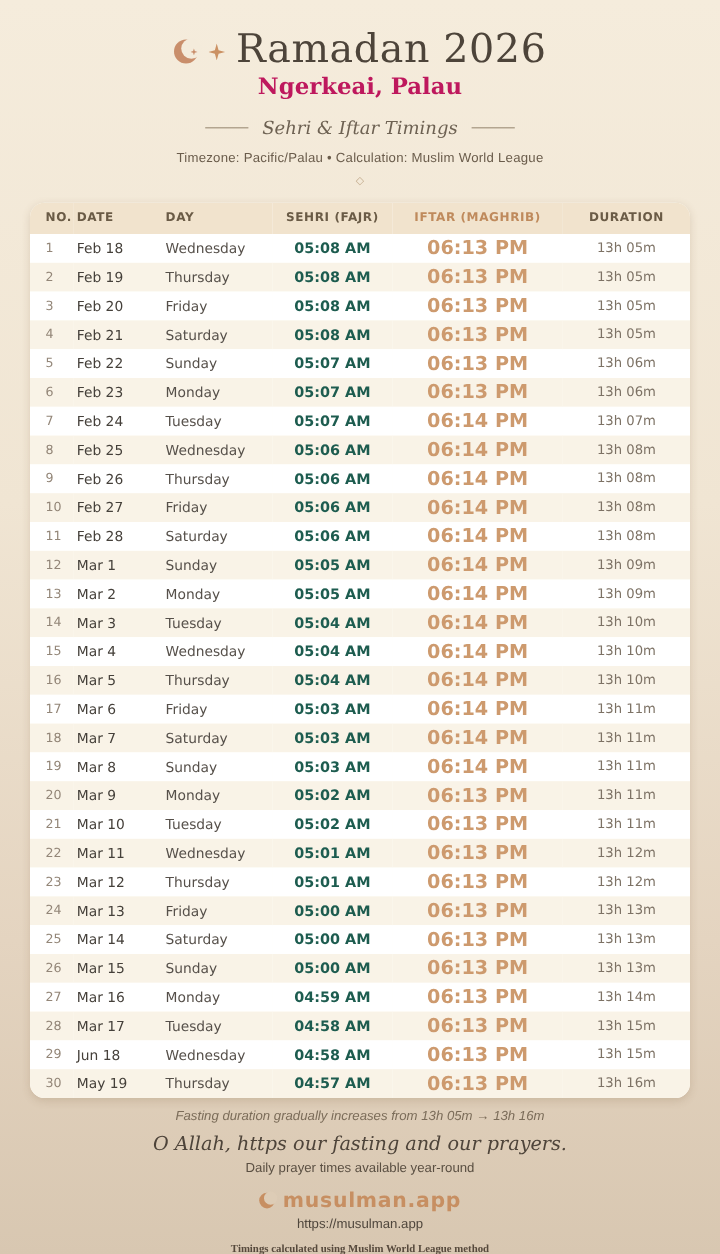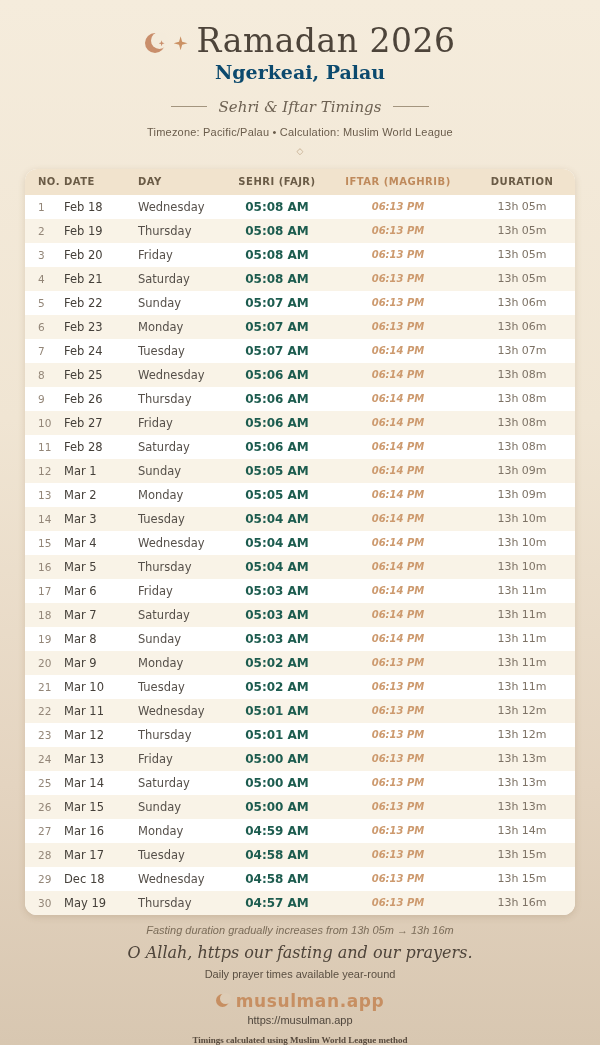--- a/index.html
+++ b/index.html
@@ -19,21 +19,21 @@
     font-size:33px;line-height:1.05;color:#4d443a;letter-spacing:.5px;
   }
   .crescent{position:relative;width:20px;height:20px;display:inline-block;margin-top:4px;}
   .crescent::before{content:"";position:absolute;inset:0;border-radius:50%;background:#c98e6b;}
   .crescent::after{content:"";position:absolute;left:6px;top:-1px;width:17px;height:17px;border-radius:50%;background:#f4ebdb;}
   .mini-star{position:absolute;right:0px;top:7px;width:6px;height:6px;background:#c98e6b;z-index:2;
     clip-path:polygon(50% 0,62% 38%,100% 50%,62% 62%,50% 100%,38% 62%,0 50%,38% 38%);}
   .star4{width:14px;height:14px;display:inline-block;background:#cb9163;margin-top:4px;
     clip-path:polygon(50% 0,61% 39%,100% 50%,61% 61%,50% 100%,39% 61%,0 50%,39% 39%);}
   .location{
-    font-family:"DejaVu Serif",serif;font-weight:700;font-size:19px;color:#0c4a6e;margin-top:2px;
+    font-family:"DejaVu Serif",serif;font-weight:700;font-size:19px;color:#be185d;margin-top:2px;
   }
   .divider-row{display:flex;align-items:center;justify-content:center;gap:12px;margin-top:15px;}
   .dline{width:36px;height:0;border-top:1px solid #a3957e;}
   .divider-label{font-family:"DejaVu Serif",serif;font-style:italic;font-size:15px;color:#6d6152;}
   .meta{margin-top:10px;font-family:"Liberation Sans",sans-serif;font-size:11px;color:#6a5c4b;letter-spacing:.2px;}
   .diamond{margin-top:9px;font-size:9px;color:#c2aa8c;line-height:1;}
 
   
   .card{
     width:550px;margin:13px auto 0;background:#fffefb;border-radius:12px;overflow:hidden;
@@ -51,21 +51,21 @@
   thead th.h-day{padding-left:3px;}
   thead th.h-sehri,thead th.h-iftar,thead th.h-dur{text-align:center;}
   thead th.h-iftar{color:#bf8a5c;}
   tbody td{height:24px;padding:0;font-size:11.5px;}
   tbody tr:nth-child(odd){background:#ffffff;}
   tbody tr:nth-child(even){background:#f9f3e7;}
   td.c-no{padding-left:13px;font-size:10.5px;color:#938678;}
   td.c-date{padding-left:3px;color:#45403a;}
   td.c-day{padding-left:3px;color:#56504a;}
   td.c-sehri{text-align:center;font-weight:700;font-size:12px;color:#1d5c4f;}
-  td.c-iftar{text-align:center;font-weight:700;font-size:10px;color:#cd9a6e;font-style:italic;}
+  td.c-iftar{text-align:center;font-weight:700;font-size:16px;color:#cd9a6e;}
   td.c-dur{text-align:center;font-size:11px;color:#7d7265;}
 
   
   footer{text-align:center;margin-top:9px;}
   .fasting-note{font-style:italic;font-size:11px;color:#7b6c59;font-family:"Liberation Sans",sans-serif;}
   .dua{margin-top:7px;font-family:"DejaVu Serif",serif;font-style:italic;font-size:16px;color:#4e443a;}
   .availability{margin-top:6px;font-size:11px;color:#5a4f42;font-family:"Liberation Sans",sans-serif;}
   .brand-row{display:flex;align-items:center;justify-content:center;gap:7px;margin-top:11px;cursor:pointer;}
   .brand-crescent{position:relative;width:13px;height:13px;display:inline-block;}
   .brand-crescent::before{content:"";position:absolute;inset:0;border-radius:50%;background:#c78f62;}
@@ -337,21 +337,21 @@
           <tr>
     <td class="c-no">28</td>
     <td class="c-date">Mar 17</td>
     <td class="c-day">Tuesday</td>
     <td class="c-sehri">04:58 AM</td>
     <td class="c-iftar">06:13 PM</td>
     <td class="c-dur">13h 15m</td>
   </tr>
           <tr>
     <td class="c-no">29</td>
-    <td class="c-date">Dec 18</td>
+    <td class="c-date">Jun 18</td>
     <td class="c-day">Wednesday</td>
     <td class="c-sehri">04:58 AM</td>
     <td class="c-iftar">06:13 PM</td>
     <td class="c-dur">13h 15m</td>
   </tr>
           <tr>
     <td class="c-no">30</td>
     <td class="c-date">May 19</td>
     <td class="c-day">Thursday</td>
     <td class="c-sehri">04:57 AM</td>

